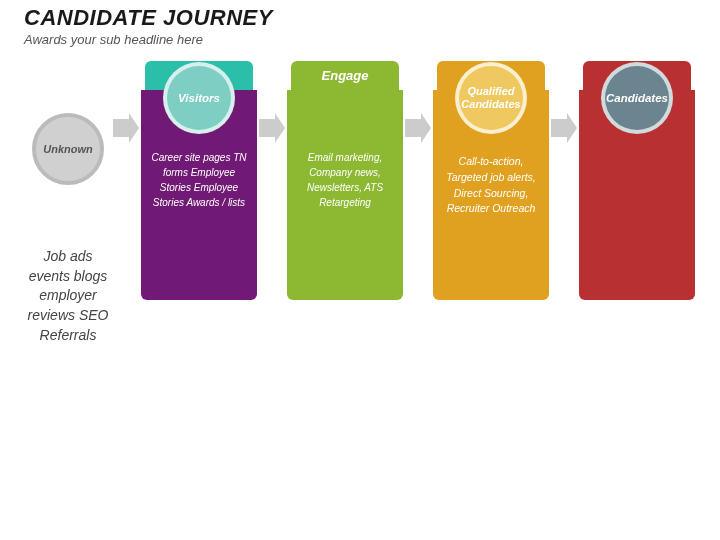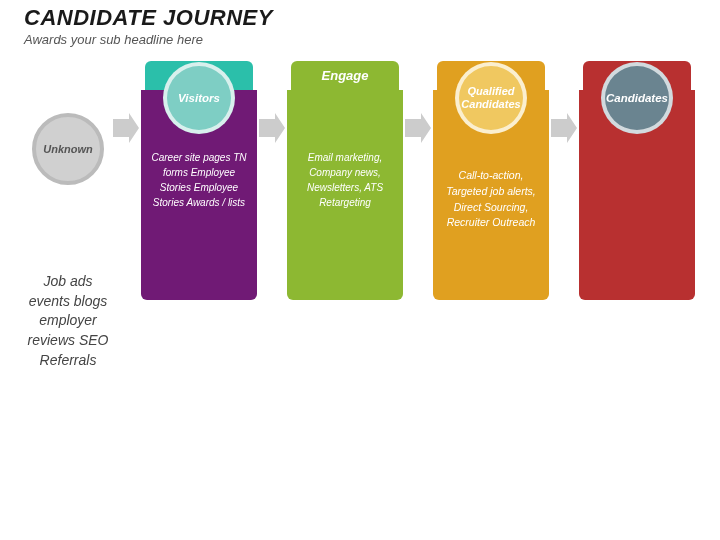--- a/index.html
+++ b/index.html
@@ -86,21 +86,21 @@
   </style>
 </head>
 <body>
 
 <div class="page">
   <h1 class="title">CANDIDATE JOURNEY</h1>
   <p class="subtitle">Awards your sub headline here</p>
 
   <div class="funnel-container">
 
-    <div class="unknown-wrap" style="width:90px; flex-shrink:0;gap:25px;">
+    <div class="unknown-wrap" style="width:90px; flex-shrink:0;">
       <div class="stage-circle" style="width:72px;height:72px;border-radius:50%;background:#d0d0d0;border:4px solid #bbb;display:flex;align-items:center;justify-content:center;font-size:11px;font-weight:700;color:#555;">
         <span>Unknown</span>
       </div>
       <div class="unknown-desc" style="font-size:14px;color:#444;text-align:center;margin-top:62px;line-height:1.4;width:90px;white-space:pre-line;">Job ads events blogs
 employer reviews SEO
 Referrals</div>
     </div>
 
     <div class="big-arrow">
       <svg viewBox="0 0 26 30" width="26" height="30">
@@ -153,21 +153,21 @@
       <div style="width:108px;padding:7px 8px;border-radius:6px 6px 0 0;text-align:center;font-size:13px;font-weight:700;color:#fff;background:#e0a020;">
         <span>Nurture</span>
       </div>
       <div style="width:116px;background:#e0a020;border-radius:0 0 6px 6px;padding:50px 8px 12px 8px;text-align:center;position:relative;min-height:210px;">
         <div style="position:absolute;top:-28px;left:50%;transform:translateX(-50%);z-index:3;">
           <div style="width:72px;height:72px;border-radius:50%;background:#f0c860;border:4px solid rgba(255,255,255,0.7);display:flex;align-items:center;justify-content:center;font-size:11px;font-weight:700;color:#fff;text-align:center;line-height:1.2;">
             <span style="white-space:pre-line;">Qualified
 Candidates</span>
           </div>
         </div>
-        <div style="font-size:10.5px;color:#fff;text-align:center;margin-top:28px;line-height:1.5;white-space:pre-line;">Call-to-action,
+        <div style="font-size:10.5px;color:#fff;text-align:center;margin-top:14px;line-height:1.5;white-space:pre-line;">Call-to-action,
 Targeted job alerts,
 Direct Sourcing,
 Recruiter Outreach</div>
       </div>
     </div>
 
     <div class="big-arrow">
       <svg viewBox="0 0 26 30" width="26" height="30">
         <polygon points="0,6 16,6 16,0 26,15 16,30 16,24 0,24" fill="#ccc"></polygon>
       </svg>

